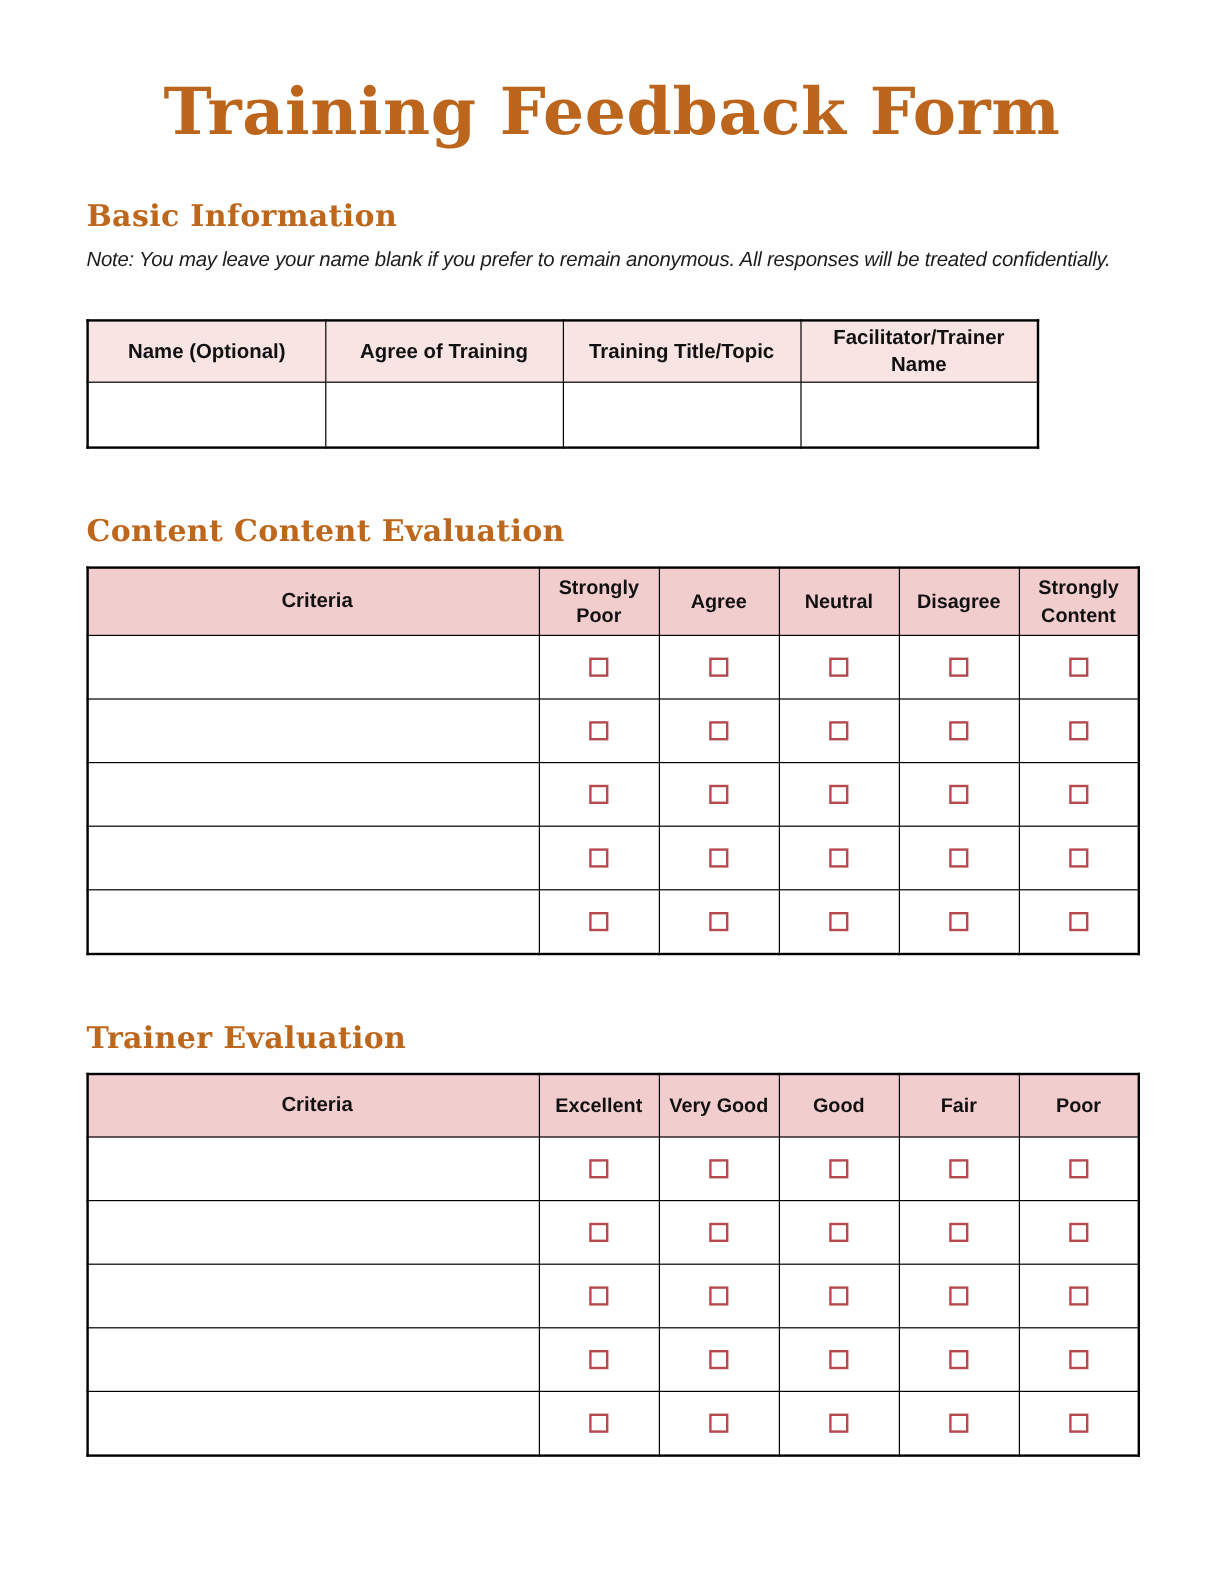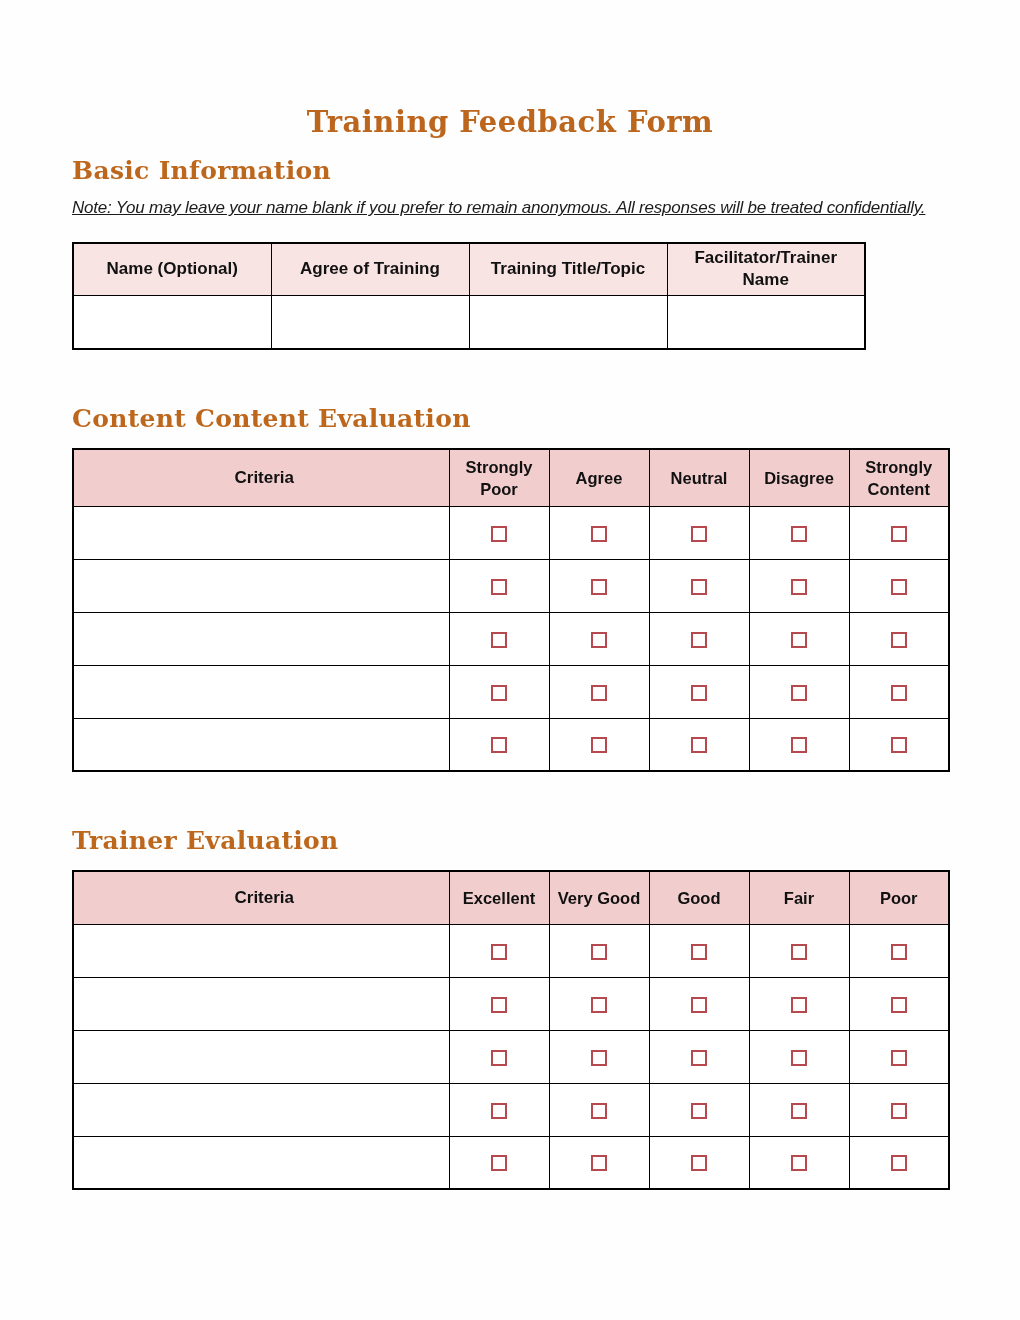--- a/index.html
+++ b/index.html
@@ -6,47 +6,46 @@
   html,body { width:1020px; height:1320px; }
   body {
     background:#fefefe;
     font-family:"Liberation Sans", sans-serif;
     color:#1a1a1a;
     overflow:hidden;
   }
   .page { width:1020px; height:1320px; padding:0 72px; }
 
   h1.doc-title {
-    margin-top:106px;
+    margin-top:62px;
     text-align:center;
     font-family:"DejaVu Serif", serif;
     font-weight:bold;
-    font-size:29px;
+    font-size:54px;
     line-height:1.15;
     letter-spacing:0.5px;
     color:#bc651c;
   }
   h2.section-heading {
     font-family:"DejaVu Serif", serif;
     font-weight:bold;
     font-size:25px;
     letter-spacing:0.3px;
     color:#bd671d;
   }
-  h2.basic { margin:17px 0 9px; }
+  h2.basic { margin:41px 0 9px; }
   h2.spaced { margin:54px 0 15px; }
 
   p.note {
     font-style:italic;
     font-size:17px;
     line-height:1.7;
     color:#1c1c1c;
-    margin-bottom:19px;
+    margin-bottom:34px;
     letter-spacing:-0.2px;
-    text-decoration:underline;
   }
 
   table.form-table {
     width:794px;
     border-collapse:collapse;
     border:2px solid #000;
     table-layout:fixed;
     background:#fff;
   }
   table.form-table th, table.form-table td {

